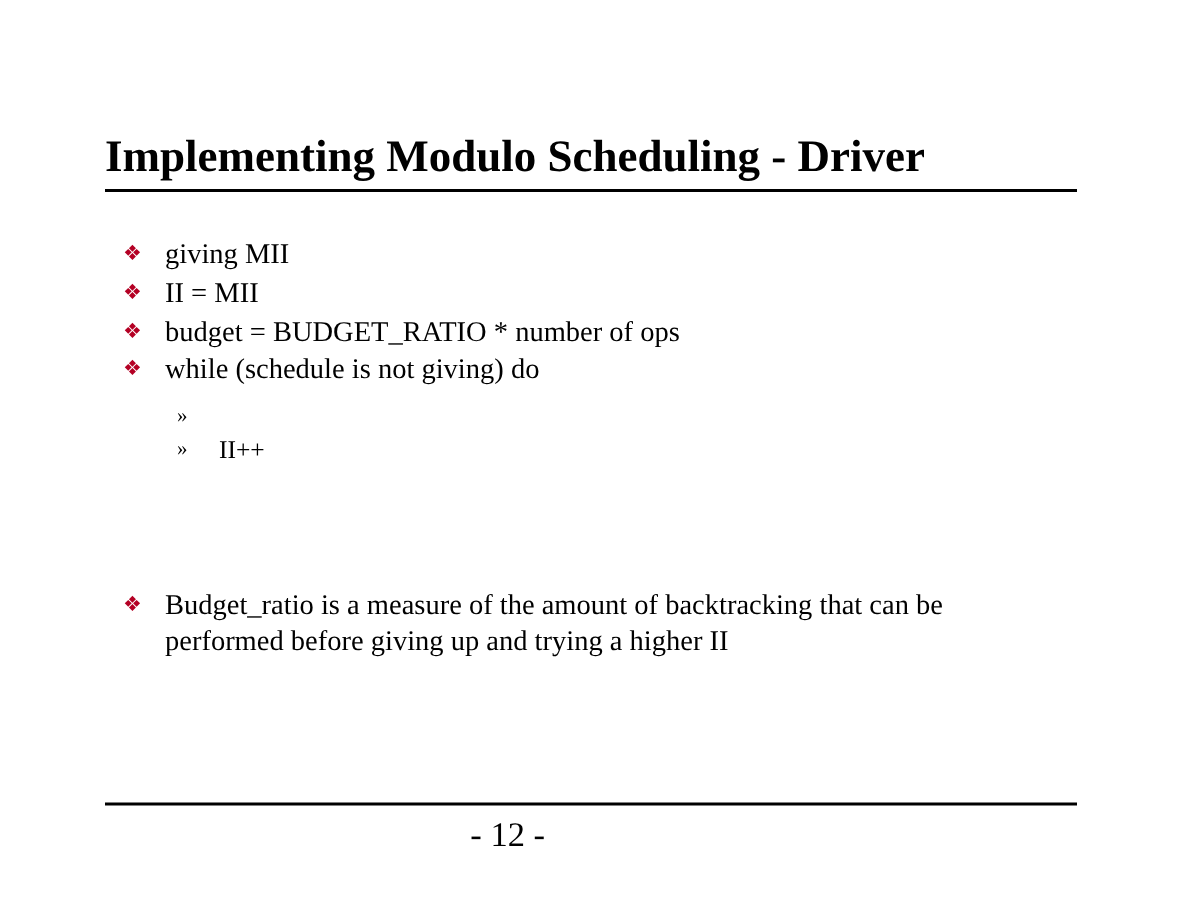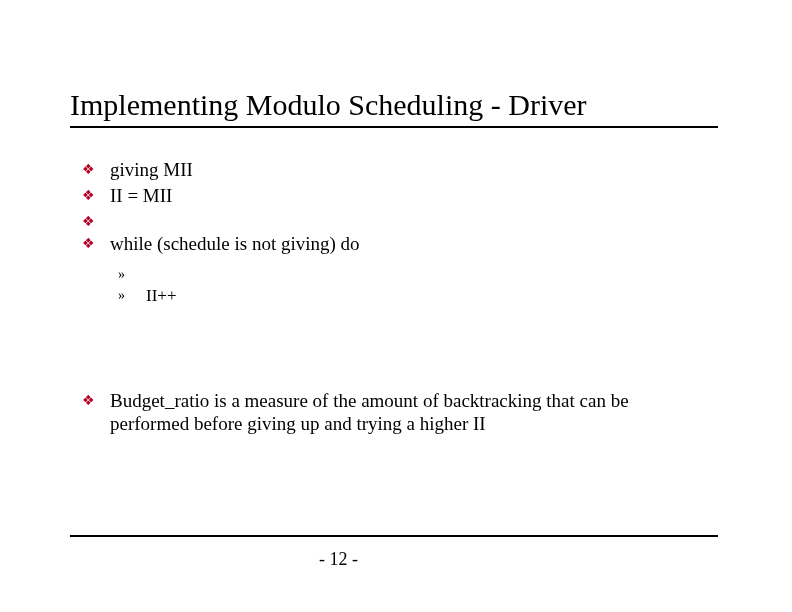--- a/index.html
+++ b/index.html
@@ -15,21 +15,21 @@
     position: relative;
     width: 792px;
     height: 612px;
     box-sizing: border-box;
   }
   .title {
     position: absolute;
     left: 70px;
     top: 88px;
     font-size: 30px;
-    font-weight: normal;
+    font-weight: bold;
   }
   .title-rule {
     position: absolute;
     left: 70px;
     top: 126px;
     width: 648px;
     height: 0;
     border-top: 2px solid #000;
   }
   .content {
@@ -74,21 +74,21 @@
     bottom: 75px;
     width: 648px;
     height: 0;
     border-top: 2px solid #000;
   }
   .page-num {
     position: absolute;
     width: 677px;
     bottom: 42px;
     text-align: center;
-    font-size: 18px;
+    font-size: 23px;
   }
 </style>
 </head>
 <body>
 
 <div class="slide">
 
   <div class="title">Implementing Modulo Scheduling - Driver</div>
   <div class="title-rule"></div>
 
@@ -97,20 +97,21 @@
     <div class="bullet-row l1">
       <span class="marker">❖</span>
       <span>giving MII</span>
     </div>
     <div class="bullet-row l1">
       <span class="marker">❖</span>
       <span>II = MII</span>
     </div>
     <div class="bullet-row l1">
       <span class="marker">❖</span>
+      <span>budget = BUDGET_RATIO * number of ops</span>
     </div>
     <div class="bullet-row l1">
       <span class="marker">❖</span>
       <span>while (schedule is not giving) do</span>
     </div>
 
     <div style="height:6px"></div>
 
     <div class="bullet-row l2">
       <span class="marker">»</span>

